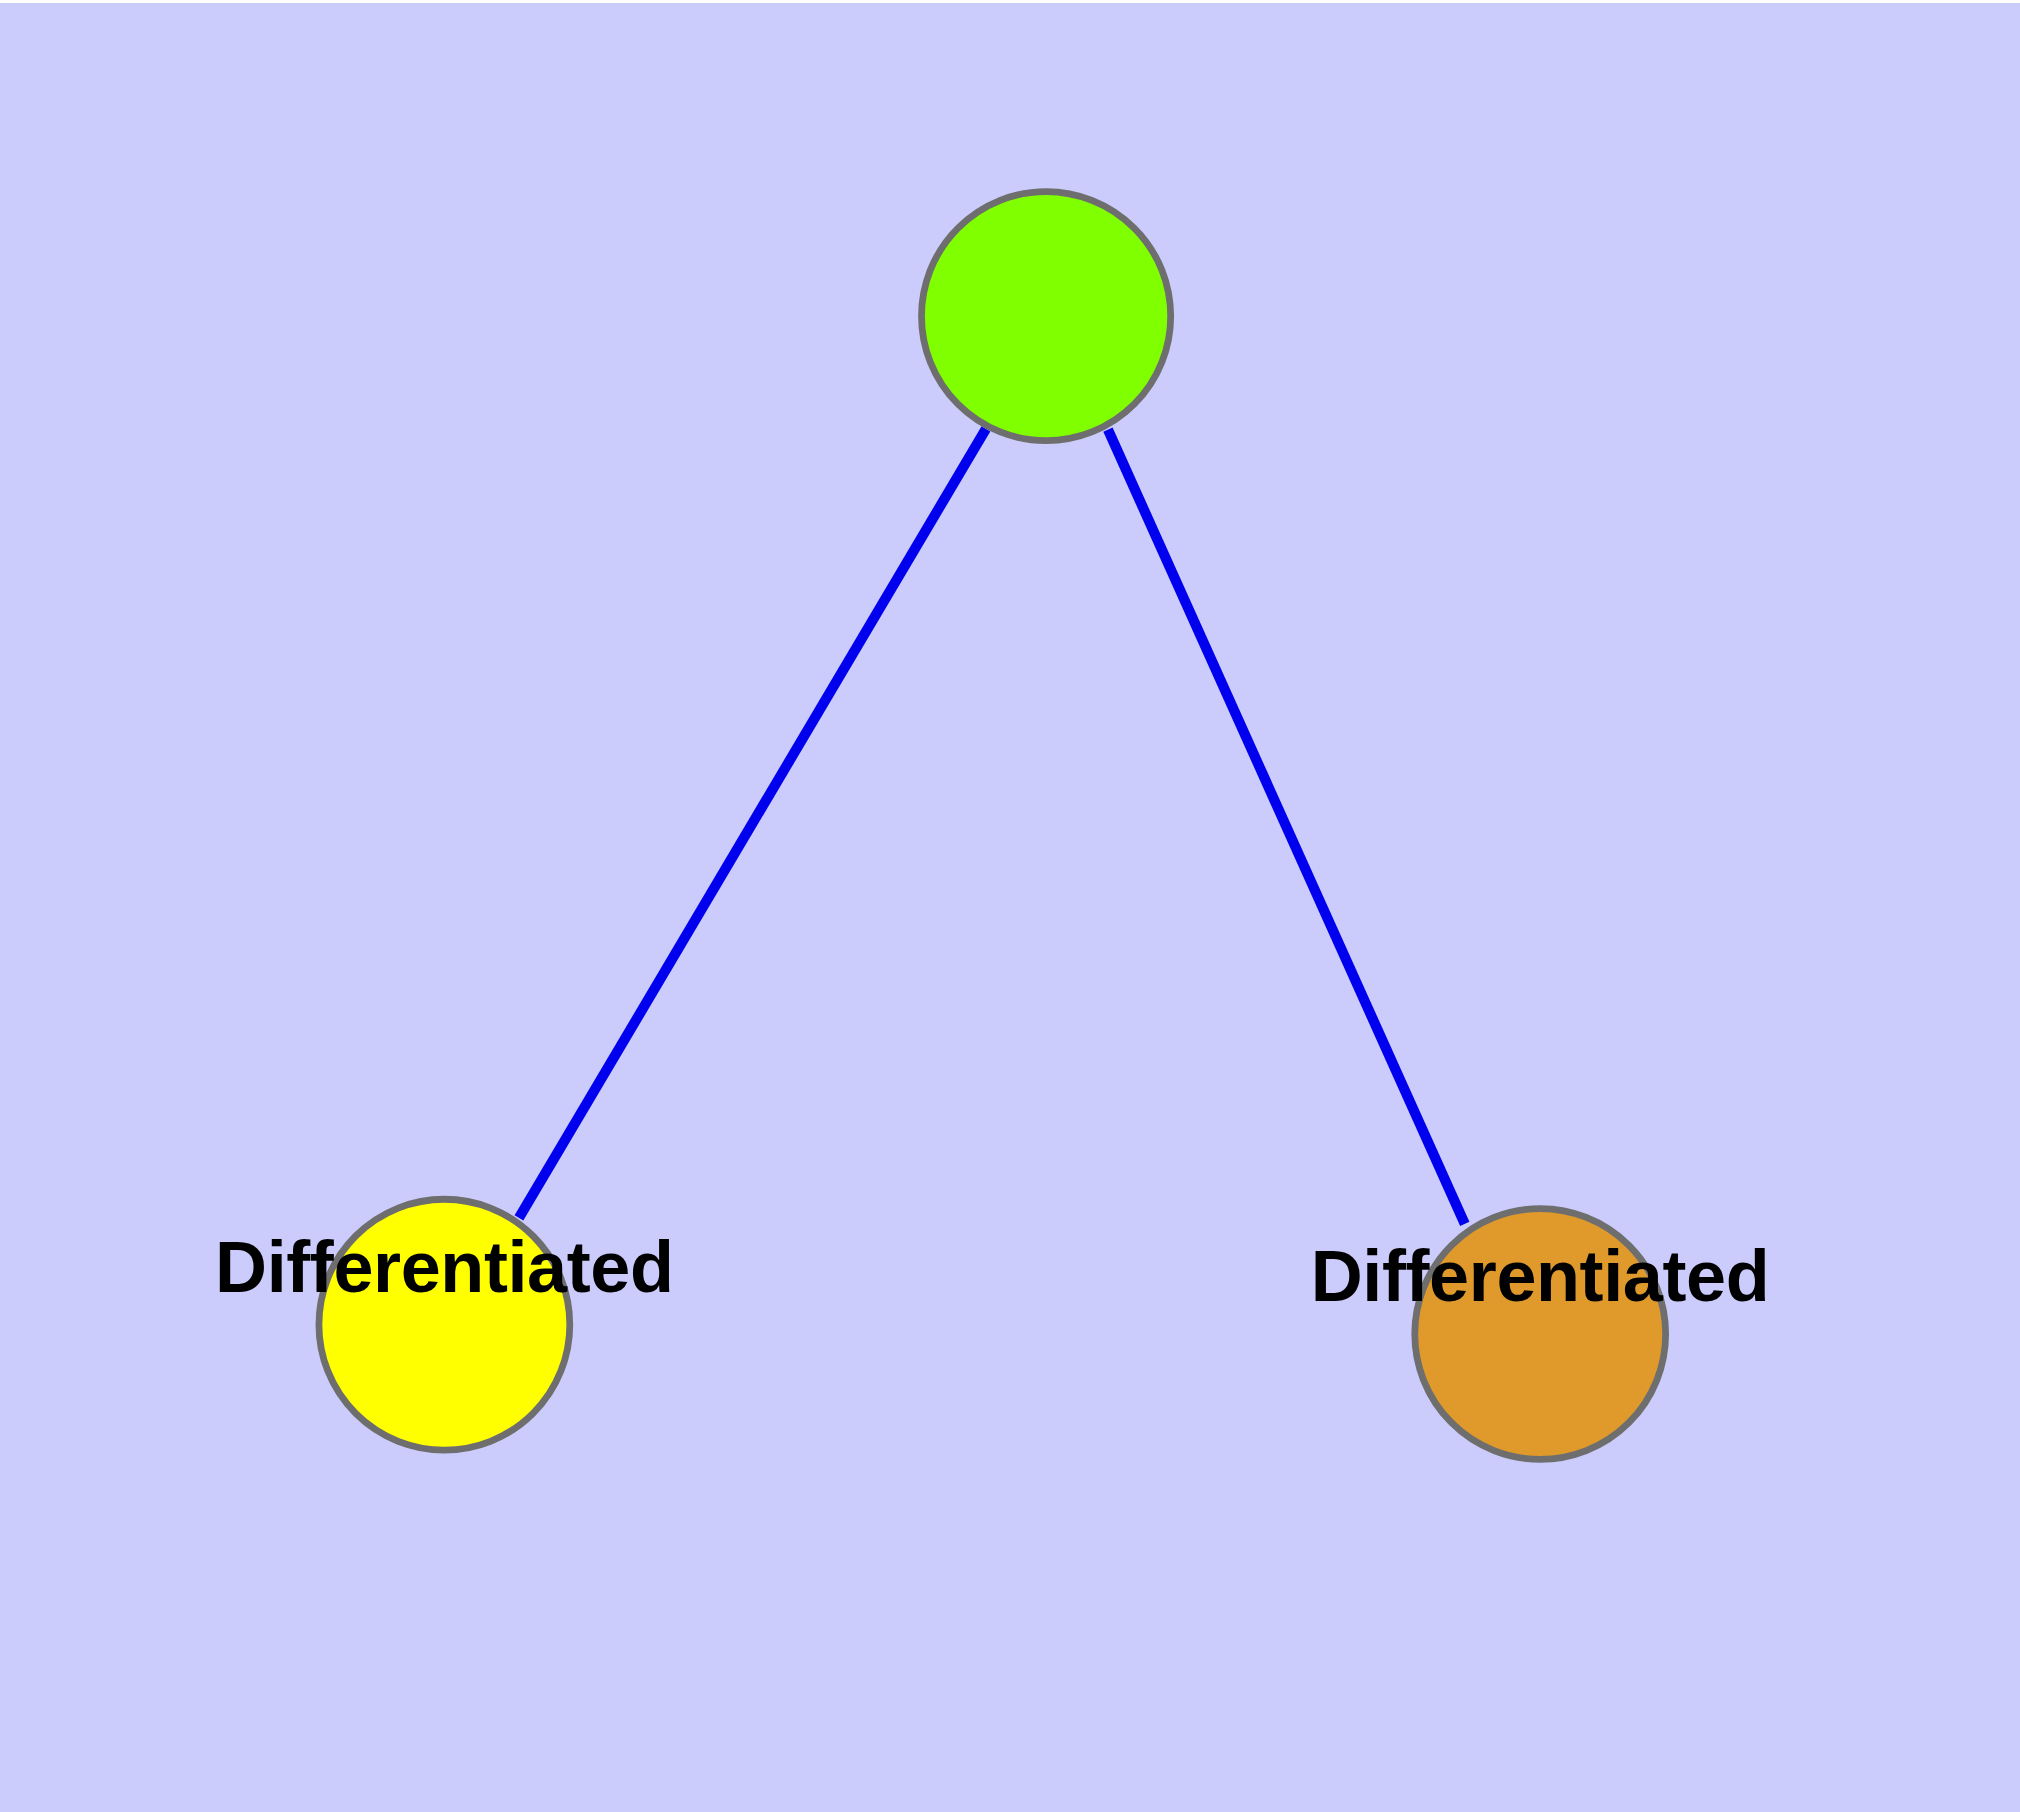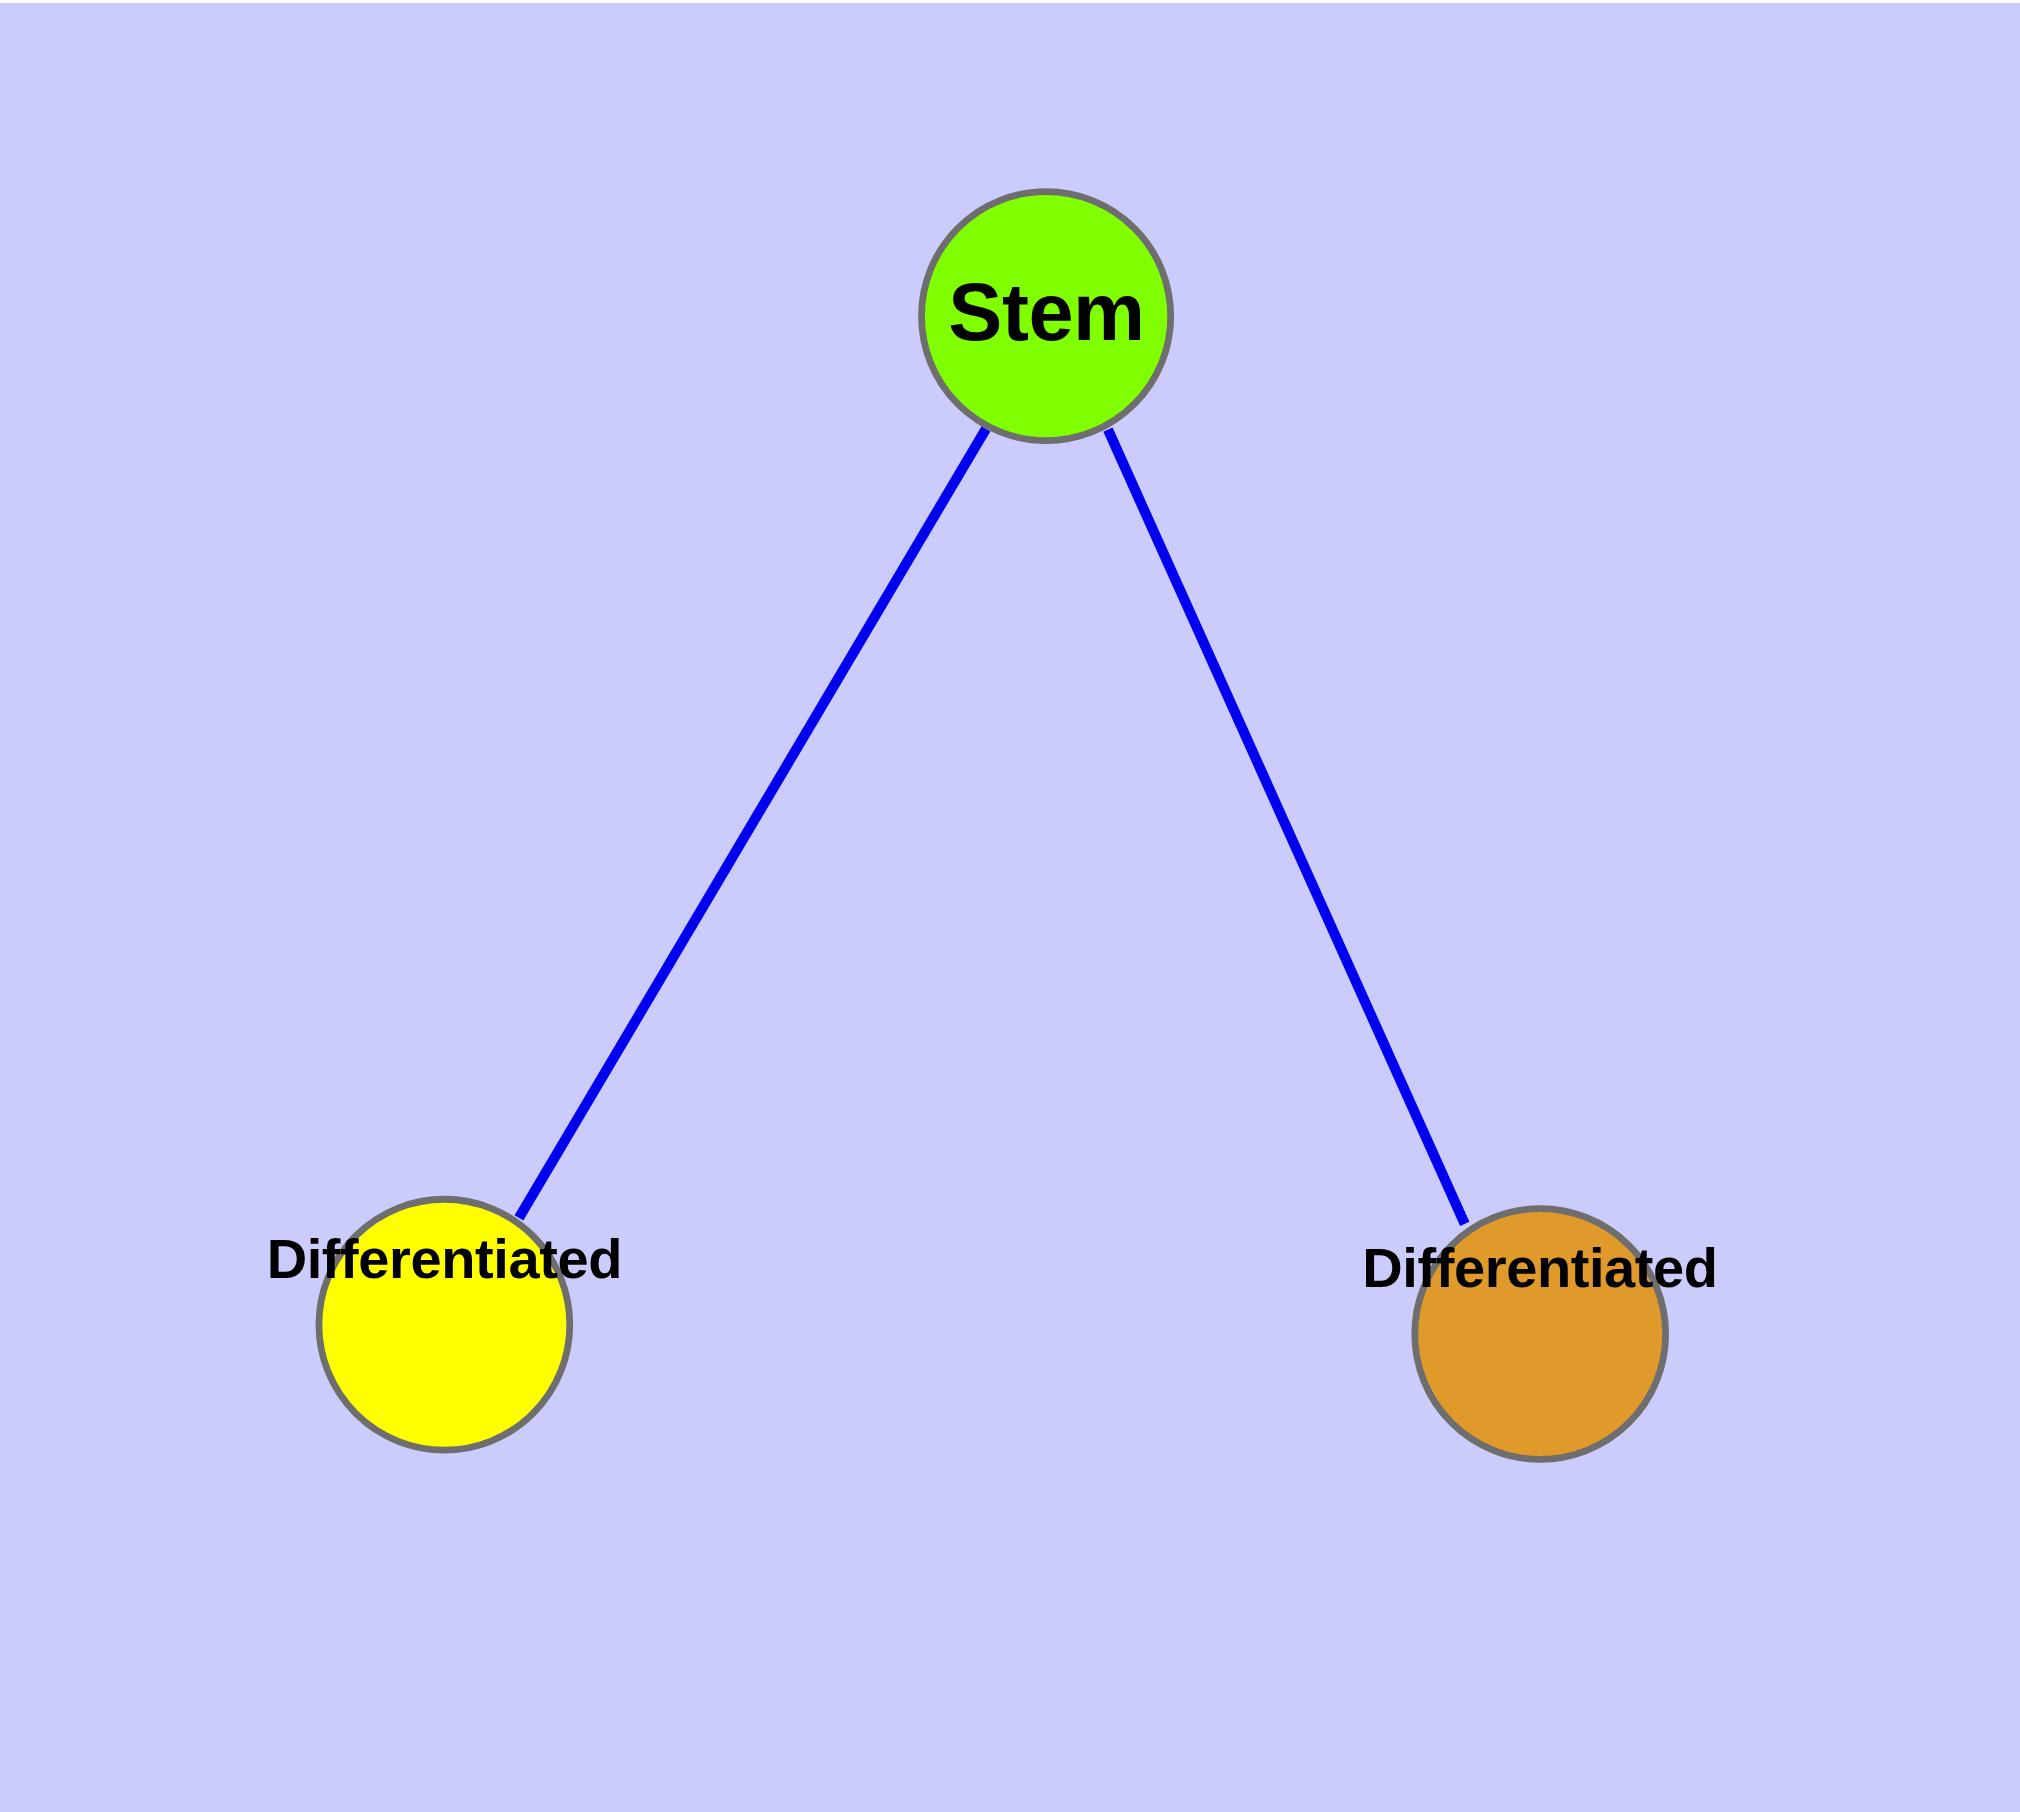--- a/index.html
+++ b/index.html
@@ -38,21 +38,21 @@
     color: #000000;
     line-height: 1.06;
     white-space: pre;
     letter-spacing: -0.4px;
     pointer-events: none;
   }
   .label-stem {
     font-size: 81px;
   }
   .label-leaf {
-    font-size: 56px;
+    font-size: 72px;
   }
 </style>
 </head>
 <body>
 
 <div id="canvas" style="background: rgb(255, 255, 255);">
 
   <div id="plot-bg" style="background: rgb(204, 204, 252);"></div>
 
   <svg id="graph-svg" viewBox="0 0 2384 2138">
@@ -60,20 +60,19 @@
       <line x1="1163" y1="506" x2="612" y2="1437" stroke="#0000ee" stroke-width="12" stroke-linecap="butt"></line>
       <line x1="1307" y1="507" x2="1728" y2="1444" stroke="#0000ee" stroke-width="12" stroke-linecap="butt"></line>
     </g>
     <g>
       <circle cx="1234" cy="373" r="147" fill="#80ff00" stroke="#6e6e6e" stroke-width="8"></circle>
       <circle cx="524" cy="1563" r="148" fill="#ffff00" stroke="#6e6e6e" stroke-width="8"></circle>
       <circle cx="1817" cy="1574" r="148" fill="#e09a2b" stroke="#6e6e6e" stroke-width="8"></circle>
     </g>
   </svg>
 
-  <div class="node-label label-stem" style="left:792px; top:270px; width:509px;">Stem</div>
 
   <div class="node-label label-leaf" style="left:20.3px; top:1229px; width:848px;"><span>Differentiated</span><br></div>
 
   <div class="node-label label-leaf" style="left:1116px; top:1238px; width:848px;"><span>Differentiated</span><br></div>
 
 </div>
 
 
 </body></html>

